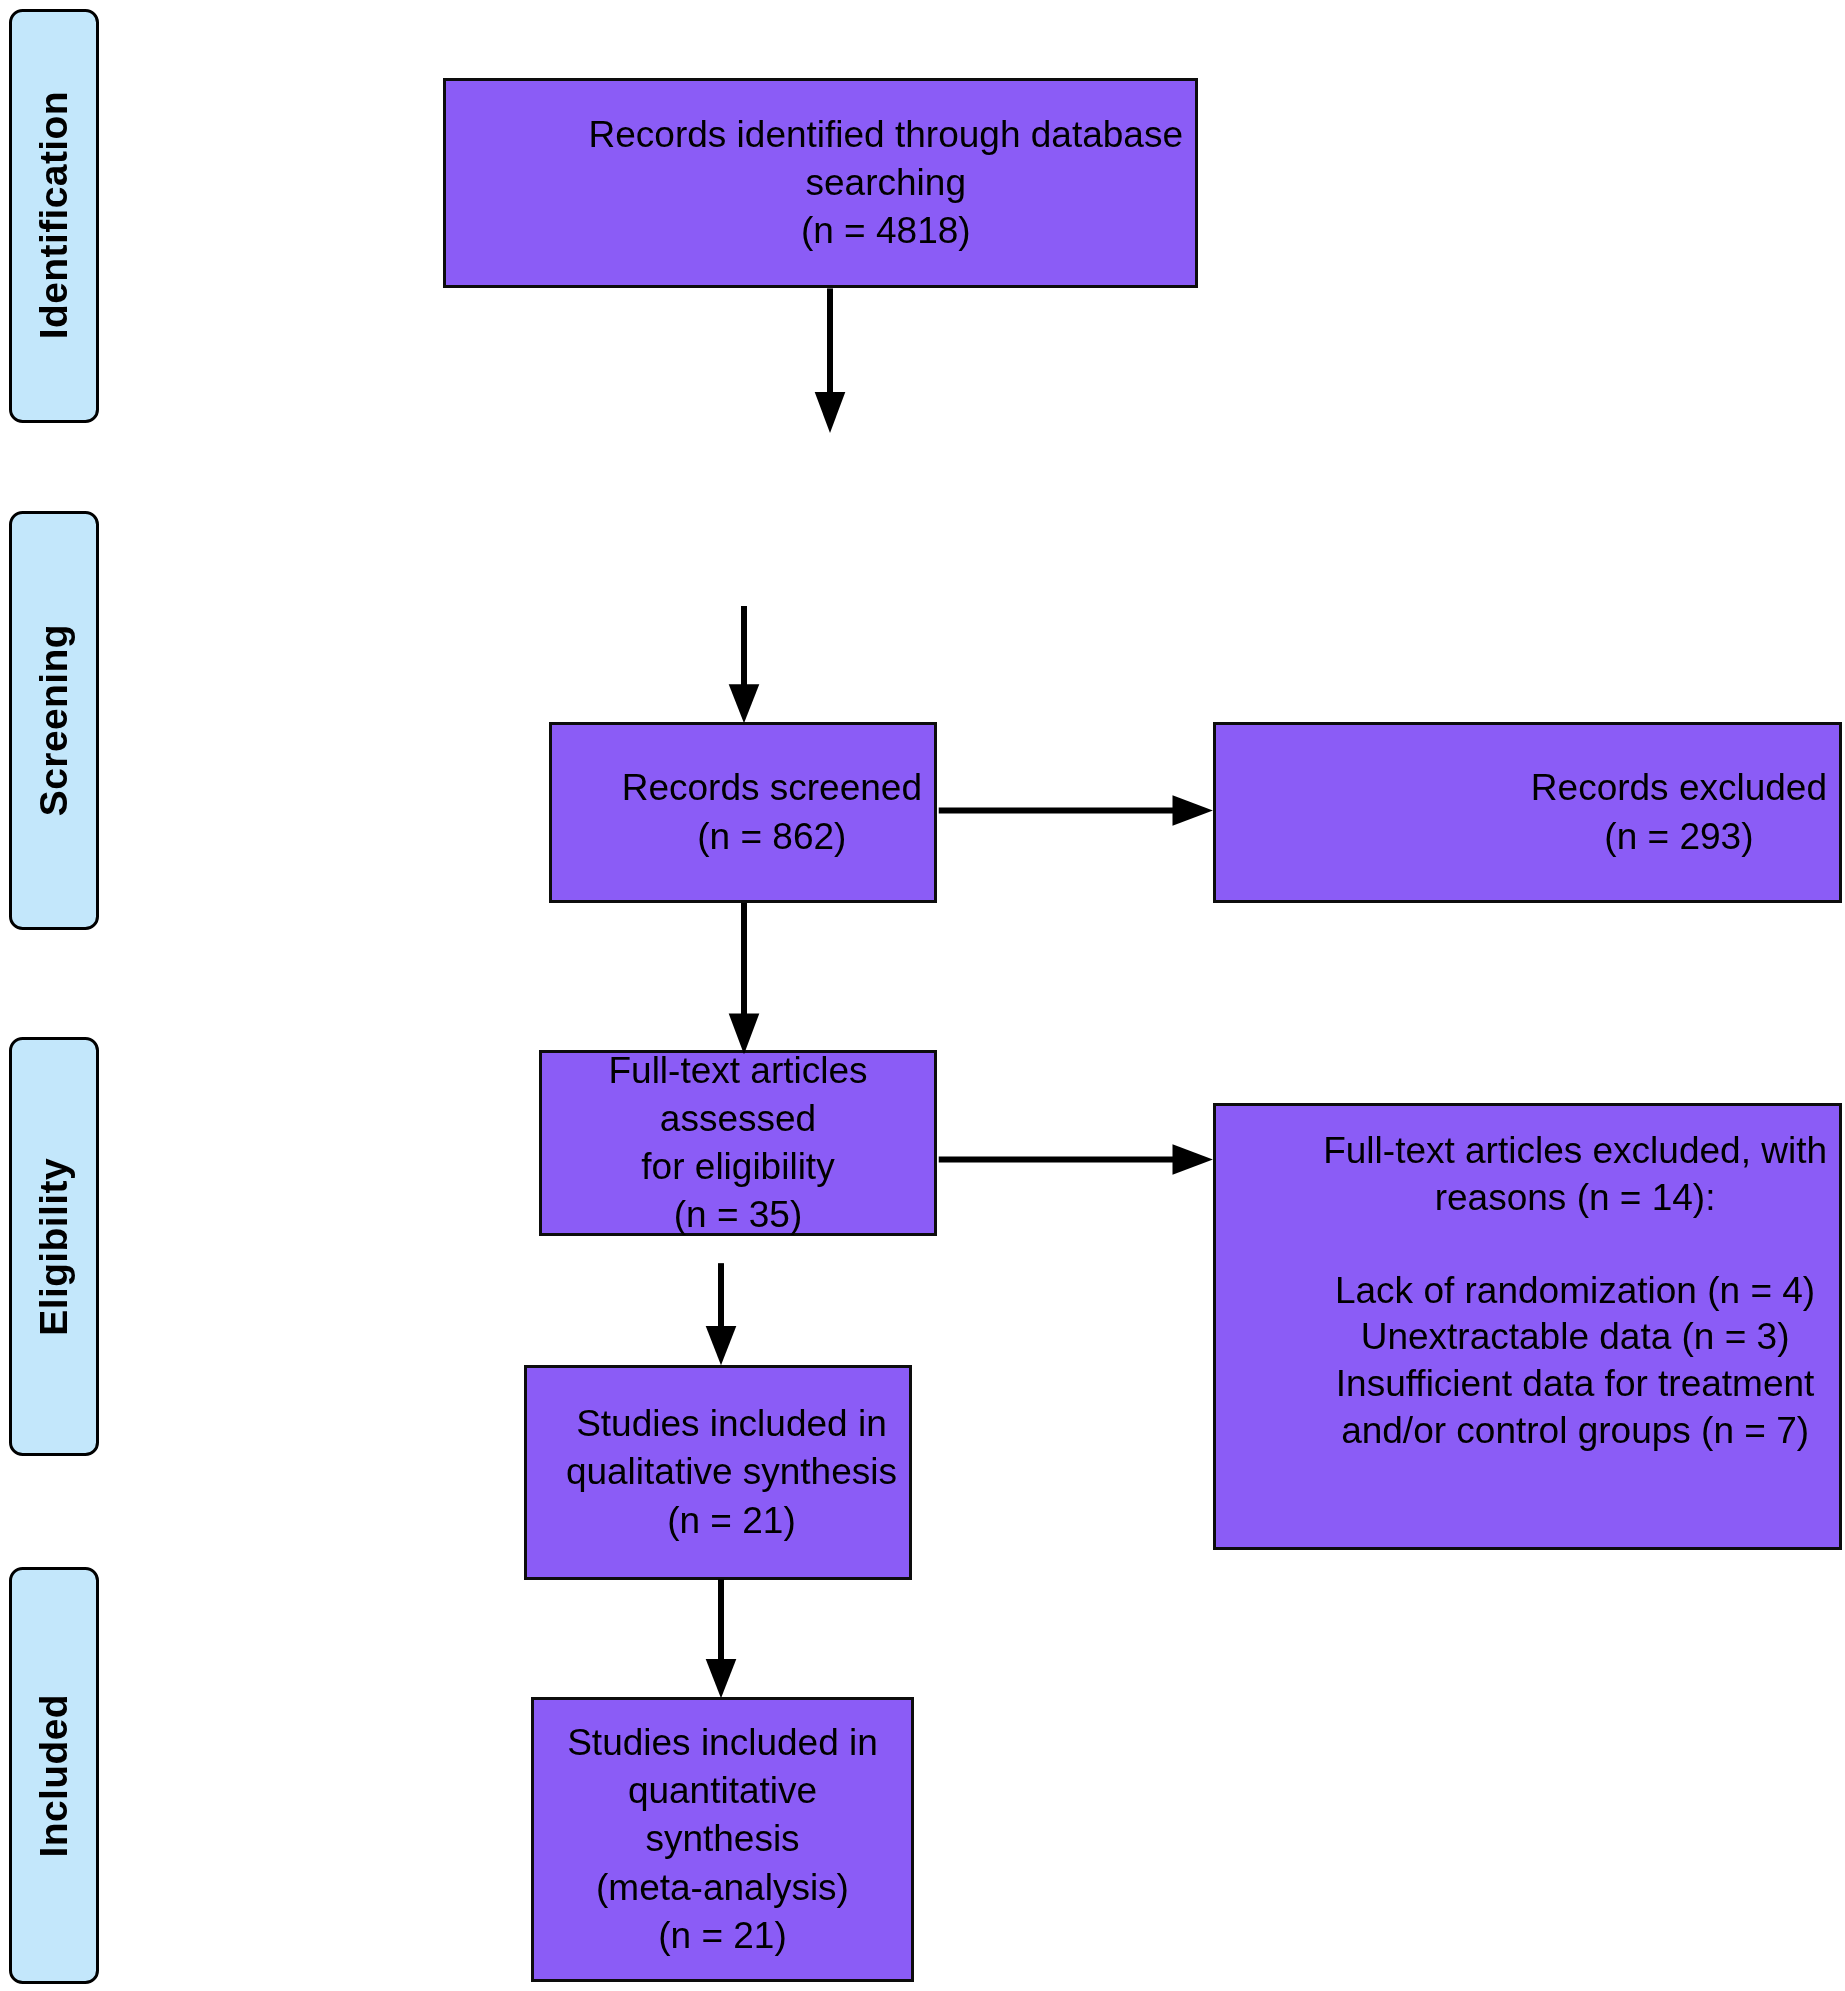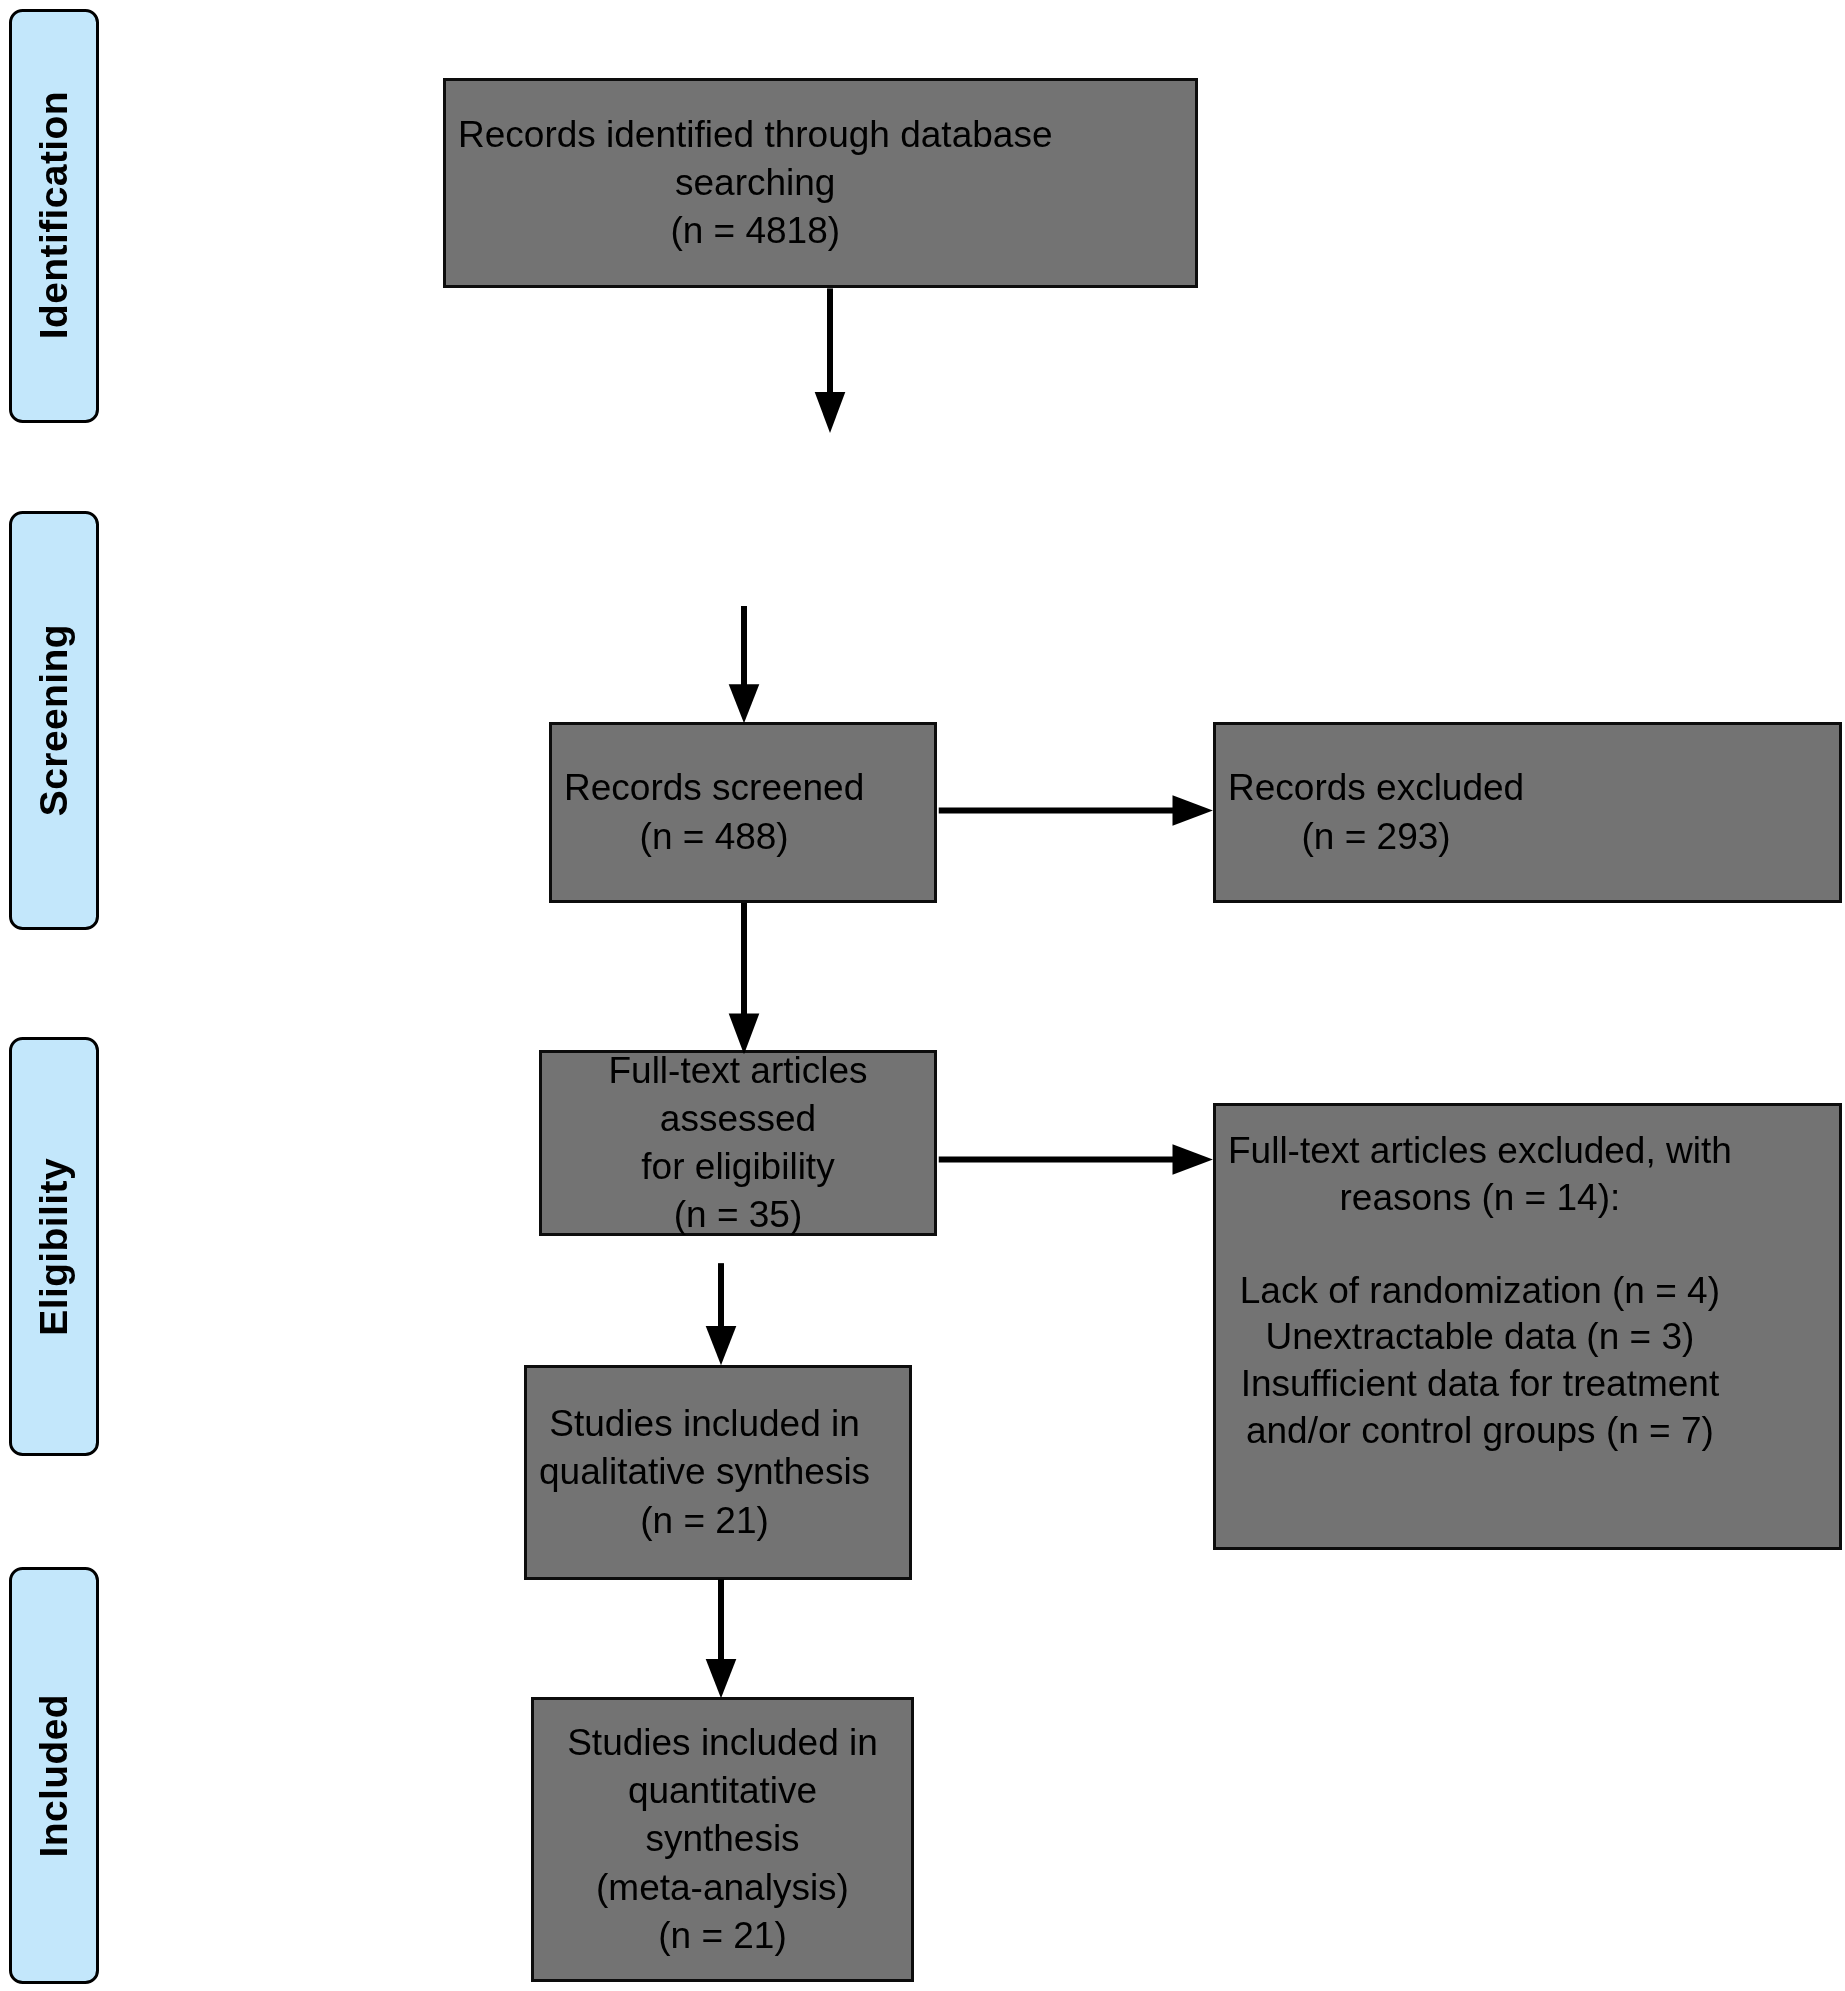--- a/index.html
+++ b/index.html
@@ -38,25 +38,25 @@
     letter-spacing: 0.4px;
     color: #000000;
     white-space: nowrap;
     line-height: 1;
   }
 
   
   .flow-box {
     position: absolute;
     box-sizing: border-box;
-    background: #737373;
+    background: #8b5cf6;
     border: 3.4px solid #0d0d0d;
     display: flex;
     align-items: center;
-    justify-content: flex-start;
+    justify-content: flex-end;
     padding: 5.1px 12px;
   }
   .flow-text {
     text-align: center;
     font-size: 37px;
     line-height: 1.30;
     color: #000000;
     white-space: pre-line;
   }
   .flow-text.reasons {
@@ -96,21 +96,21 @@
 
   <div class="flow-box" style="left:443px; top:78px; width:755px; height:210px;">
     <div class="flow-text">Records identified through database
 searching
 (n = 4818)</div>
   </div>
 
 
   <div class="flow-box" style="left:549px; top:722px; width:388px; height:181px;">
     <div class="flow-text">Records screened
-(n = 488)</div>
+(n = 862)</div>
   </div>
 
   <div class="flow-box" style="left:1213px; top:722px; width:629px; height:181px;">
     <div class="flow-text">Records excluded
 (n = 293)</div>
   </div>
 
   <div class="flow-box" style="left:539px; top:1050px; width:398px; height:186px;">
     <div class="flow-text">Full-text articles assessed
 for eligibility

